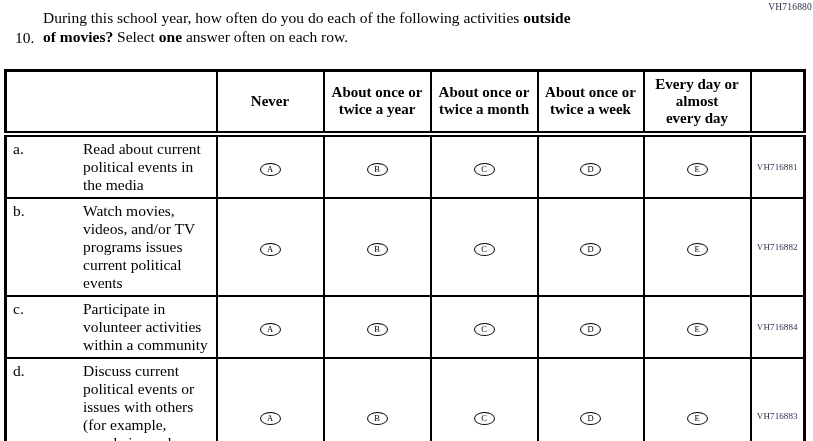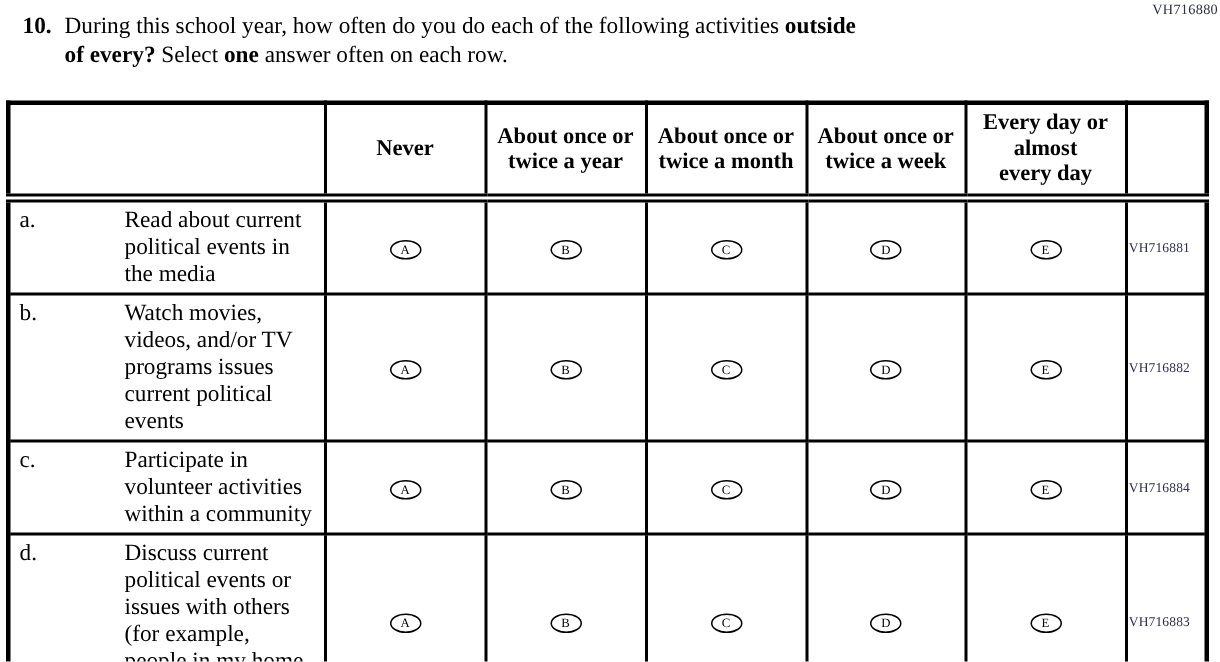--- a/index.html
+++ b/index.html
@@ -21,23 +21,24 @@
     letter-spacing: 0.2px;
   }
 
   .question {
     display: flex;
     margin: 9px 0 0 15px;
     font-size: 15.5px;
     line-height: 18.5px;
   }
   .q-num {
-    font-weight: 700;
+    font-weight: 400;
     width: 28px;
     flex: none;
+    margin-top: 20px;
   }
   .q-text { width: 690px; font-family: Liberation Serif, serif; }
   .q-text b { font-weight: 700; }
 
   table.matrix {
     border-collapse: collapse;
     table-layout: fixed;
     width: 802px;
     margin: 21px 0 0 4px;
     border: 3px solid #000;
@@ -77,34 +78,34 @@
     font-size: 8.5px;
     line-height: 11px;
     text-align: center;
     cursor: pointer;
     color: #000;
   }
 
   td.code-cell {
     font-size: 9px;
     color: #2e2e4a;
-    text-align: left;
+    text-align: center;
     vertical-align: middle;
     padding: 0 1px;
     letter-spacing: 0.1px;
   }
 </style>
 </head>
 <body>
 
 <div class="top-code">VH716880</div>
 
 <div class="question">
   <span class="q-num">10.</span>
-  <span class="q-text"><span>During this school year, how often do you do each of the following activities</span> <b>outside</b><br><b>of every?</b> <span>Select</span> <b>one</b> <span>answer often on each row.</span></span>
+  <span class="q-text"><span>During this school year, how often do you do each of the following activities</span> <b>outside</b><br><b>of movies?</b> <span>Select</span> <b>one</b> <span>answer often on each row.</span></span>
 </div>
 
 <table class="matrix">
   <colgroup>
     <col style="width:211px">
     <col style="width:107px">
     <col style="width:107px">
     <col style="width:107px">
     <col style="width:106px">
     <col style="width:107px">

